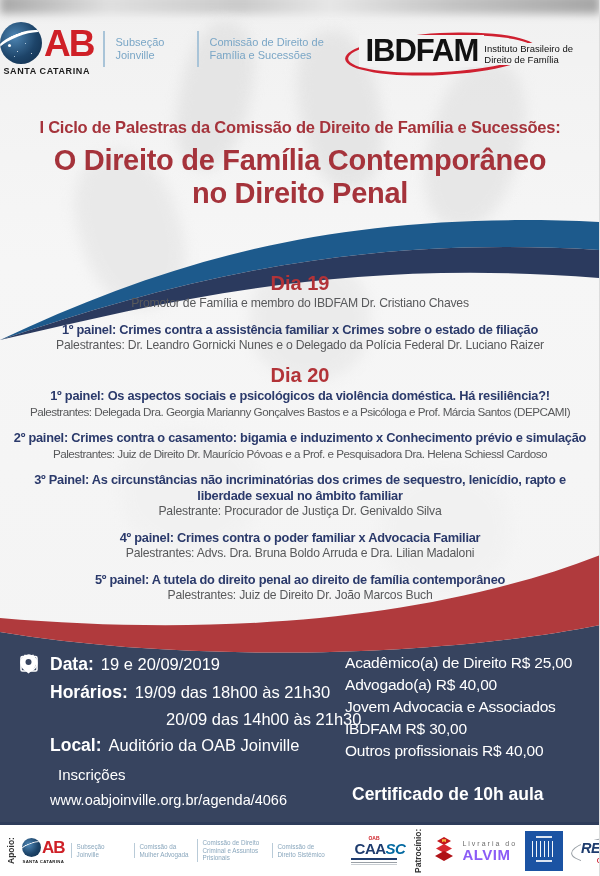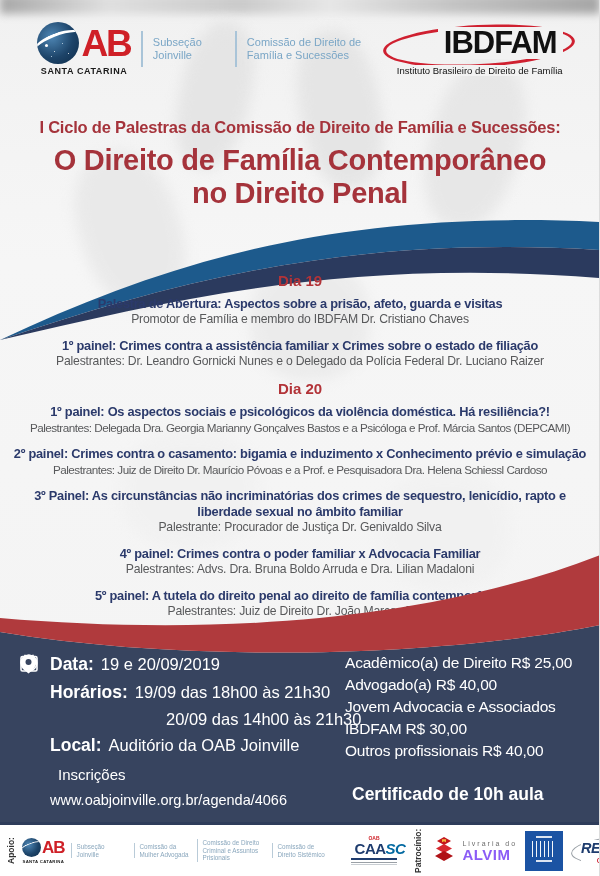--- a/index.html
+++ b/index.html
@@ -31,36 +31,36 @@
   .globe:before{content:"";position:absolute;left:-20%;top:26%;width:140%;height:60%;
     border-top:3px solid #fff;border-radius:50%;transform:rotate(-22deg);}
   .globe:after{content:"";position:absolute;left:8px;top:22px;width:3px;height:3px;border-radius:50%;background:#fff;
     box-shadow:8px 6px 0 -1px #fff,16px -2px 0 -1px #cfe3f2,22px 8px 0 -1px #fff,5px 11px 0 -1px #cfe3f2;}
   .ab-letters{font-weight:bold;font-size:37px;line-height:37px;color:#cf2027;letter-spacing:-2px;margin-left:2px;}
   .oab-region{font-size:9px;font-weight:bold;color:#1a1a1a;letter-spacing:.6px;margin-top:2px;}
   .oab-divider{width:2px;height:36px;background:#a9c4d8;margin:0 10px;}
   .oab-subtexts{display:flex;align-items:center;}
   .oab-subtext{color:#7aa6c6;font-size:11px;line-height:13px;width:72px;}
   .oab-subtext.wide{width:120px;}
-  .ibdfam-logo{position:relative;display:flex;flex-direction:column;align-items:flex-end;padding-top:4px;}
+  .ibdfam-logo{position:relative;display:flex;flex-direction:row;align-items:center;padding-top:4px;}
   .ibdfam-ellipse{position:absolute;top:2px;left:-14px;width:186px;height:36px;border:3px solid #cf2030;border-radius:50%;transform:rotate(-3deg);}
   .ibdfam-name{position:relative;font-weight:bold;font-size:31px;line-height:32px;color:#111;letter-spacing:-1px;background:#f2f2f2;padding:0 6px;}
   .ibdfam-sub{position:relative;font-size:9.5px;color:#111;margin-top:6px;background:#f2f2f2;}
 
   
   .title-block{position:absolute;top:118px;left:0;width:600px;text-align:center;}
   .kicker{font-size:16.5px;font-weight:bold;color:#a5333b;letter-spacing:-.2px;}
   .main-title{font-size:29px;font-weight:bold;color:#a5333b;line-height:33px;margin-top:7px;letter-spacing:-.3px;}
 
   
   .swoosh{position:absolute;top:210px;left:0;}
 
   
   .program{position:absolute;top:272px;left:0;width:600px;text-align:center;}
-  .dia{font-size:15px;font-weight:bold;color:#b23338;height:18px;margin-bottom:6px;}
+  .dia{font-size:20px;font-weight:bold;color:#b23338;height:18px;margin-bottom:6px;}
   .dia20{margin-top:9px;}
   .talk-title{font-size:12.8px;font-weight:bold;color:#2b3a6b;line-height:16px;letter-spacing:-.25px;padding:0 10px;}
   .talk-speakers{font-size:12.2px;color:#58595b;line-height:15px;margin-bottom:11px;letter-spacing:-.2px;}
   .xtight{font-size:11.7px;letter-spacing:-.5px;}
 
   
   .bottom{position:absolute;top:540px;left:0;width:600px;height:282px;}
   .bottom svg{position:absolute;top:0;left:0;}
   .info{position:absolute;left:20px;top:114px;color:#fff;}
   .info-row{display:flex;align-items:center;margin-bottom:7px;}
@@ -154,21 +154,20 @@
   </div>
 
   <svg class="swoosh" width="600" height="150" viewBox="0 0 600 150">
     <path d="M0,130 C180,45 350,0 600,12 L600,40 C350,25 180,70 0,130 Z" fill="#1d5a8c"></path>
     <path d="M0,130 C180,70 350,25 600,40 L600,68 C350,48 180,88 0,130 Z" fill="#2b3a5e"></path>
   </svg>
 
   <div class="program">
     <div class="dia">Dia 19</div>
 
-    <div class="talk-title">Palestra de Abertura:  Aspectos sobre a prisão, afeto, guarda e visitas</div>
     <div class="talk-speakers">Promotor de Família e membro do IBDFAM  Dr. Cristiano Chaves</div>
 
     <div class="talk-title">1º painel: Crimes contra a assistência familiar x Crimes sobre o estado de filiação</div>
     <div class="talk-speakers">Palestrantes: Dr. Leandro Gornicki Nunes e o  Delegado da Polícia Federal Dr. Luciano Raizer</div>
 
     <div class="dia dia20">Dia 20</div>
 
     <div class="talk-title">1º painel: Os aspectos sociais e psicológicos da violência doméstica. Há resiliência?!</div>
     <div class="talk-speakers xtight">Palestrantes: Delegada Dra. Georgia Marianny Gonçalves Bastos e a Psicóloga e Prof. Márcia Santos (DEPCAMI)</div>
 

